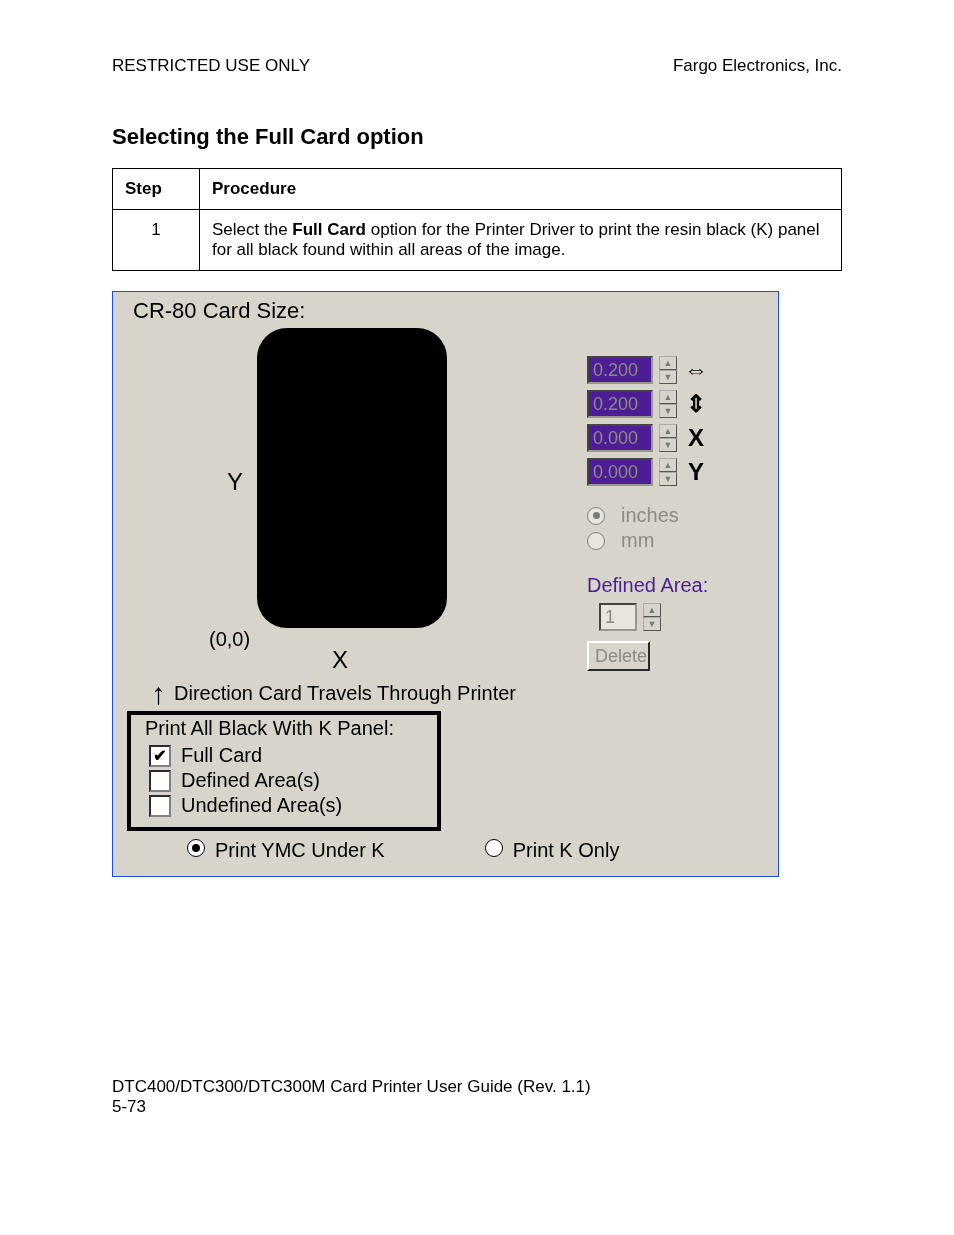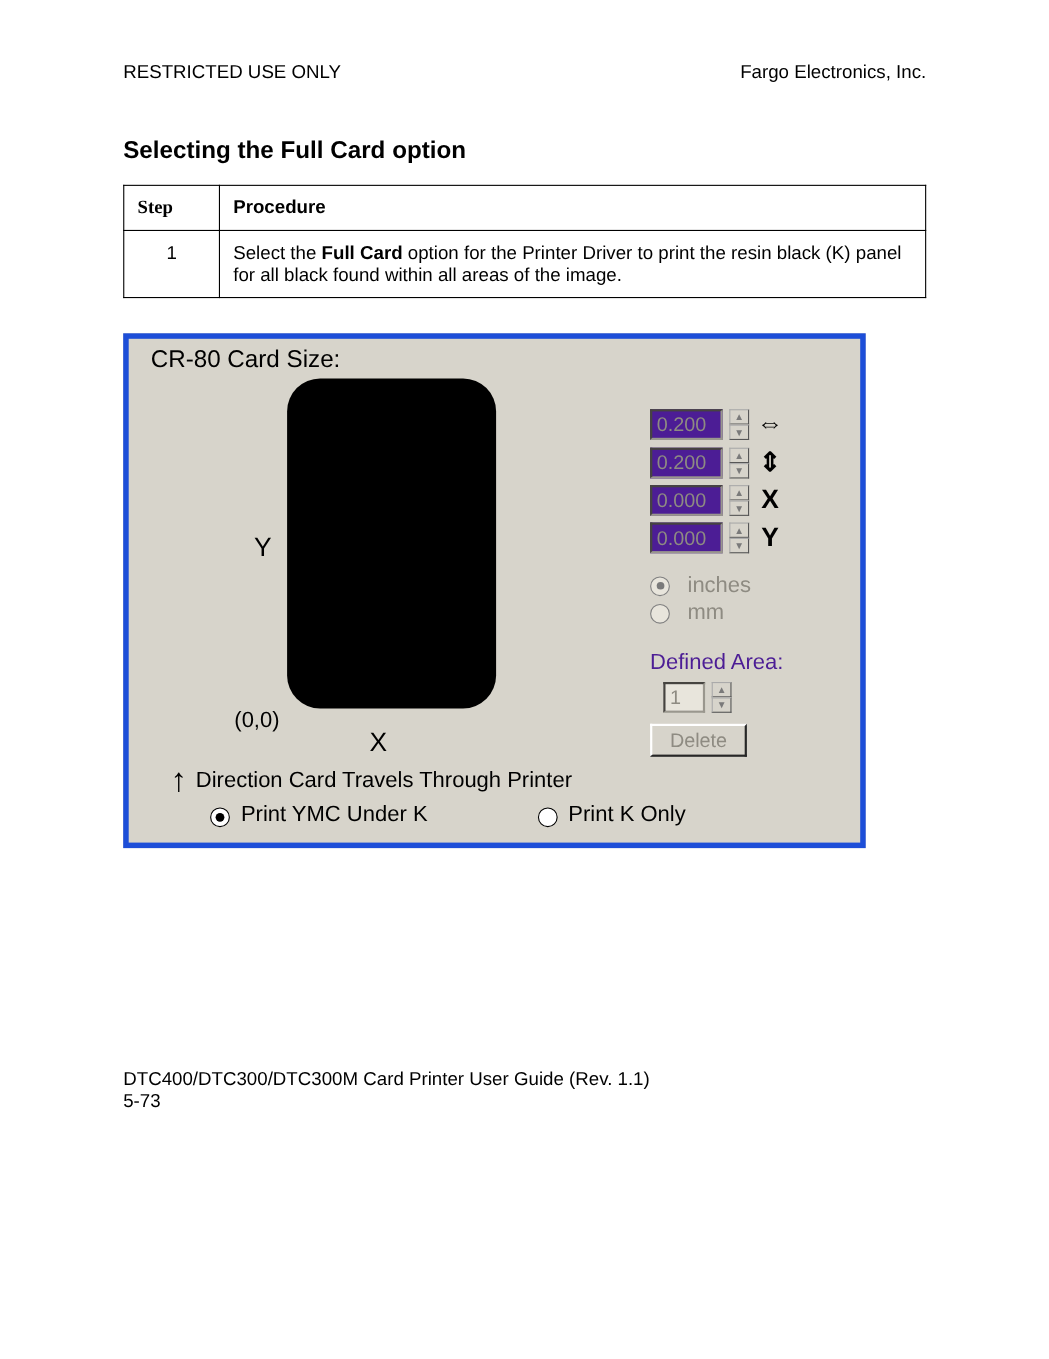--- a/index.html
+++ b/index.html
@@ -30,29 +30,29 @@
     border-collapse: collapse;
     width: 100%;
     font-size: 17px;
   }
   table.steptable th, table.steptable td {
     border: 1.5px solid #000;
     padding: 10px 12px;
     vertical-align: top;
     text-align: left;
   }
-  table.steptable th.step-col { width: 62px; text-align: left; font-family: Liberation Serif, serif; }
+  table.steptable th.step-col { width: 62px; text-align: left; }
   table.steptable td.step-num { text-align: center; }
 
   
   .dialog {
-    margin-top: 32px;
+    margin-top: 20px;
     width: 665px;
     background: #d7d4cb;
-    border: 5px solid #1d4ed8;
+    border: 1px solid #1d4ed8;
     font-family: "MS Sans Serif", Tahoma, Arial, sans-serif;
     font-size: 20px;
     color: #000;
   }
   .dialog-inner {
     padding: 6px 14px 10px 14px;
   }
   .dialog-title {
     font-size: 22px;
     margin: 0 0 4px 6px;
@@ -188,21 +188,21 @@
     background: #e8e5dc;
     color: #8e8b82;
     font-size: 18px;
     padding: 0 4px;
     box-sizing: border-box;
     font-family: inherit;
   }
   .delete-btn {
     margin-top: 10px;
     margin-left: 0px;
-    width: 88px;
+    width: 63px;
     height: 30px;
     border: 2px outset #fff;
     border-right-color:#7b7b7b;
     border-bottom-color:#7b7b7b;
     background: #d7d4cb;
     color: #8e8b82;
     font-size: 18px;
     font-family: inherit;
   }
   .groupbox {
@@ -237,21 +237,21 @@
     font-size: 16px;
     font-weight: bold;
   }
   .bottom-radio-row {
     display: flex;
     gap: 100px;
     margin: 8px 0 4px 60px;
     font-size: 20px;
     align-items: center;
   }
-  .bradio-item { display:flex; align-items:flex-end; gap:10px; }
+  .bradio-item { display:flex; align-items:flex-start; gap:10px; }
   .bradio {
     width: 16px;
     height: 16px;
     border: 1.5px solid #000;
     border-radius: 50%;
     background: #fff;
     display:inline-flex;
     align-items:center;
     justify-content:center;
   }
@@ -302,20 +302,35 @@
             <div class="black-card"></div>
             <div class="y-label">Y</div>
             <div class="origin-label">(0,0)</div>
             <div class="x-label">X</div>
           </div>
           <div class="direction-row">
             <span class="arrow-up">↑</span>
             <span>Direction Card Travels Through Printer</span>
           </div>
 
+          <div class="groupbox">
+            <span class="groupbox-title">Print All Black With K Panel:</span>
+            <div class="chk-row">
+              <span class="checkbox">✔</span>
+              <span>Full Card</span>
+            </div>
+            <div class="chk-row">
+              <span class="checkbox"></span>
+              <span>Defined Area(s)</span>
+            </div>
+            <div class="chk-row">
+              <span class="checkbox"></span>
+              <span>Undefined Area(s)</span>
+            </div>
+          </div>
         </div>
 
         <div class="controls-col">
           <div class="spin-row">
             <input class="spin-input" value="0.200" style="">
             <span class="spin-btns">
               <button class="spin-btn">▲</button>
               <button class="spin-btn">▼</button>
             </span>
             <span class="dim-icon" style="font-weight:900;">⇔</span>

